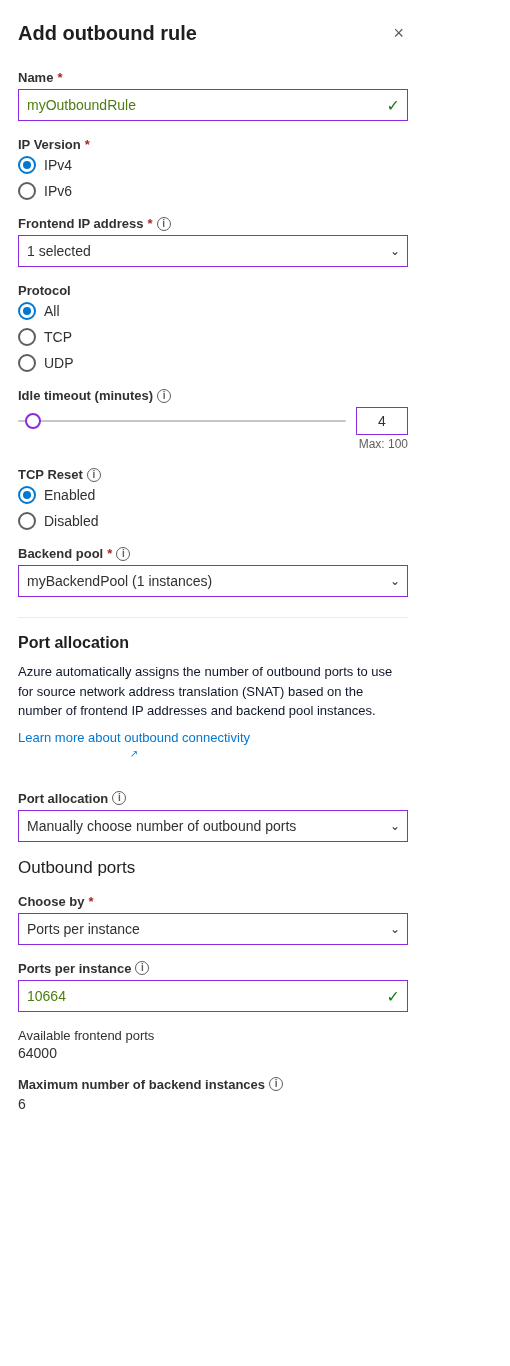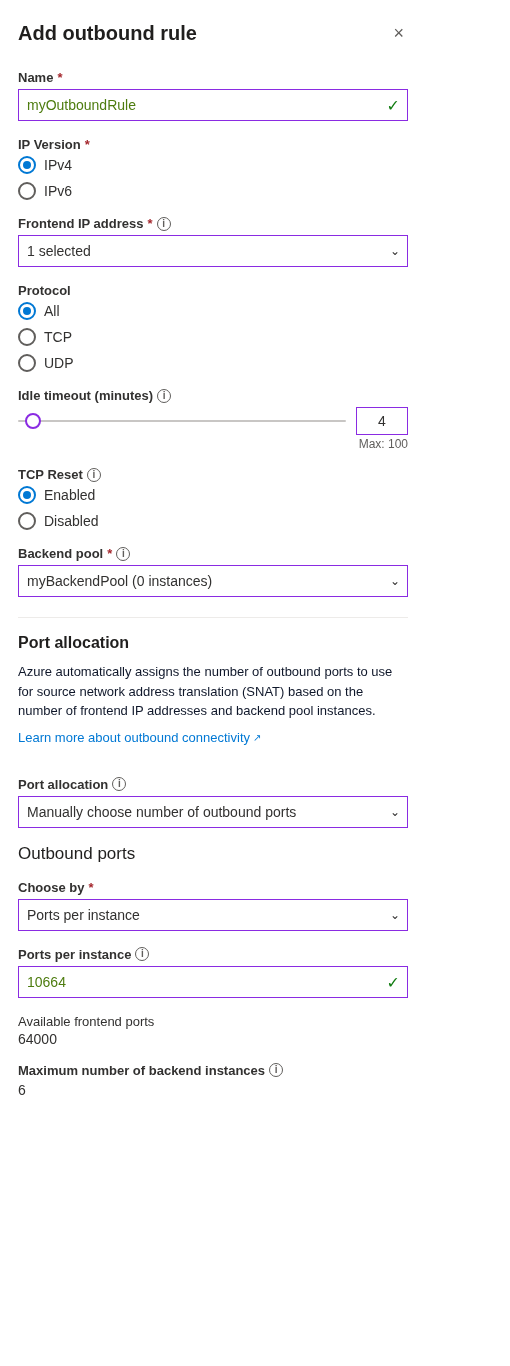--- a/index.html
+++ b/index.html
@@ -216,20 +216,21 @@
     }
     .link-text {
       color: #0078d4;
       font-size: 13px;
       text-decoration: none;
       display: inline-flex;
       align-items: center;
       gap: 3px;
       cursor: pointer;
       margin-bottom: 16px;
+      flex-direction: column;
     }
     .link-icon {
       font-size: 10px;
     }
     .sub-section-title {
       font-size: 17px;
       font-weight: 400;
       color: #201f1e;
       margin-bottom: 6px;
     }
@@ -351,21 +352,21 @@
   </div>
 
   <div class="field-group">
     <div class="field-label">
       <span>Backend pool</span>
       <span class="required-star">*</span>
       <span class="info-icon">i</span>
     </div>
     <div class="dropdown-wrapper">
       <button class="dropdown-btn">
-        <span>myBackendPool (0 instances)</span>
+        <span>myBackendPool (1 instances)</span>
       </button>
       <span class="dropdown-chevron">⌄</span>
     </div>
   </div>
 
   <hr class="section-divider">
 
   <div class="field-group">
     <div class="section-title">Port allocation</div>
     <p class="description-text">Azure automatically assigns the number of outbound ports to use for source network address translation (SNAT) based on the number of frontend IP addresses and backend pool instances.</p>

